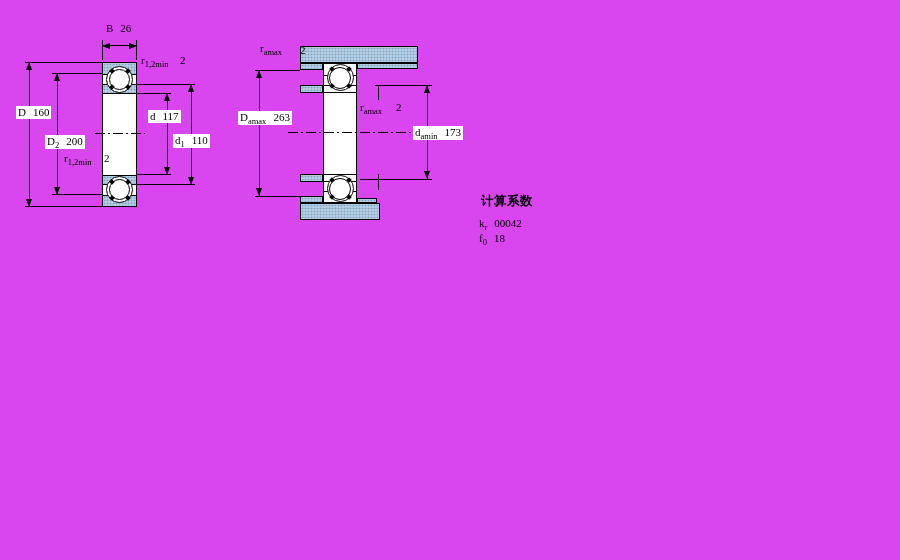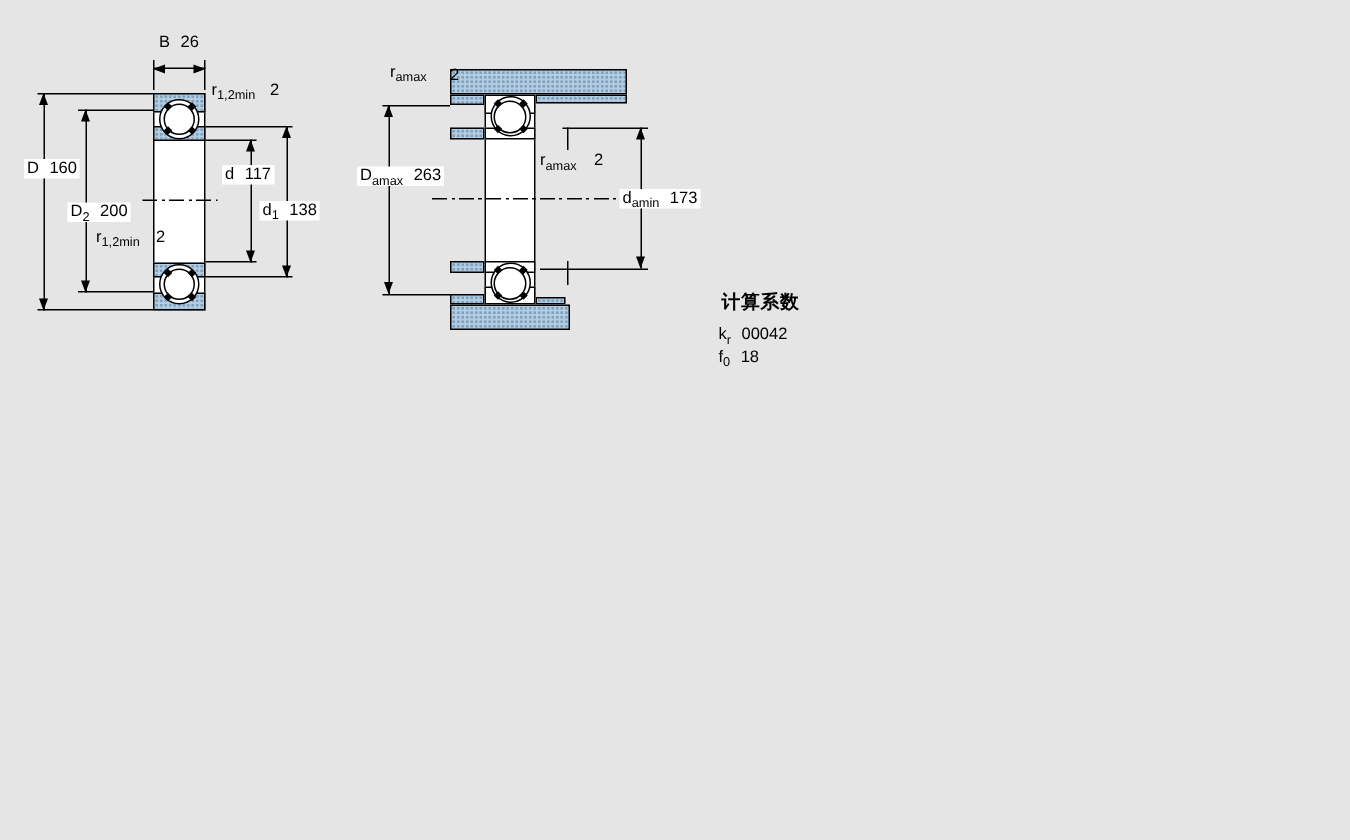--- a/index.html
+++ b/index.html
@@ -1,17 +1,17 @@
 <!DOCTYPE html>
 <html><head>
 <meta charset="utf-8">
 <style>
   html,body{margin:0;padding:0;background:#fff;}
-  #canvas{position:relative;width:900px;height:560px;background:#e5e5e5;overflow:hidden;
-          font-family:Liberation Sans, sans-serif;color:#000;}
+  #canvas{position:relative;width:900px;height:560px;background:#d946ef;overflow:hidden;
+          font-family:Liberation Serif, serif;color:#000;}
   .blue{position:absolute;background-color:#b5cde2;
         background-image:radial-gradient(#7fa3bf 0.9px,transparent 1.05px);
         background-size:3px 3px;border:1px solid #000;box-sizing:border-box;z-index:1;}
   .wht{position:absolute;background:#fff;border:1px solid #000;box-sizing:border-box;z-index:1;}
   .frame{position:absolute;background:#fff;border:1px solid #000;box-sizing:border-box;z-index:0;}
   .ln{position:absolute;background:#000;z-index:2;}
   .cl{position:absolute;height:1px;z-index:2;
       background-image:repeating-linear-gradient(to right,#000 0 10px,transparent 10px 13px,#000 13px 15px,transparent 15px 18px);}
   .circ{position:absolute;background:#fff;border:1px solid #000;border-radius:50%;box-sizing:border-box;z-index:3;}
   .tick{position:absolute;width:4px;height:4px;background:#000;transform:rotate(45deg);z-index:4;}
@@ -85,21 +85,21 @@
   <div class="ln" style="left:167px;top:93px;width:1px;height:82px"></div>
   <div class="arr up" style="left:164px;top:93px"></div>
   <div class="arr down" style="left:164px;top:167px"></div>
   <div class="lbl bg" style="left:148px;top:110px"><span>d</span><span class="vv">117</span></div>
 
   <div class="ln" style="left:137px;top:84px;width:58px;height:1px"></div>
   <div class="ln" style="left:137px;top:184px;width:58px;height:1px"></div>
   <div class="ln" style="left:191px;top:84px;width:1px;height:101px"></div>
   <div class="arr up" style="left:188px;top:84px"></div>
   <div class="arr down" style="left:188px;top:177px"></div>
-  <div class="lbl bg" style="left:173px;top:134px"><span>d</span><span class="sb">1</span><span class="vv">138</span></div>
+  <div class="lbl bg" style="left:173px;top:134px"><span>d</span><span class="sb">1</span><span class="vv">110</span></div>
 
   <div class="blue" style="left:300px;top:46px;width:118px;height:17px"></div>
   <div class="blue" style="left:300px;top:63px;width:23px;height:7px"></div>
   <div class="blue" style="left:357px;top:63px;width:61px;height:5.5px"></div>
   <div class="blue" style="left:300px;top:203px;width:80px;height:17px"></div>
   <div class="blue" style="left:300px;top:196px;width:23px;height:7px"></div>
   <div class="blue" style="left:357px;top:197.5px;width:20px;height:5.5px"></div>
 
   <div class="blue" style="left:300px;top:84.5px;width:23px;height:8px"></div>
   <div class="blue" style="left:300px;top:173.5px;width:23px;height:8px"></div>

